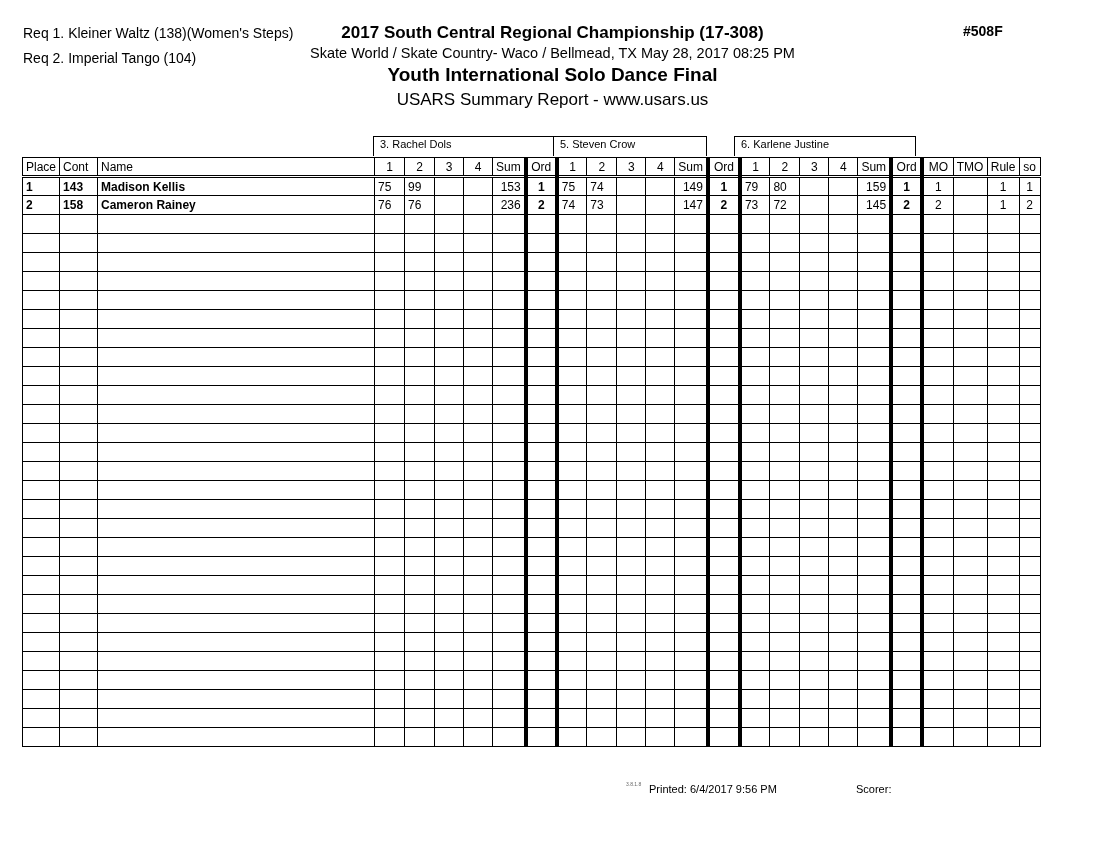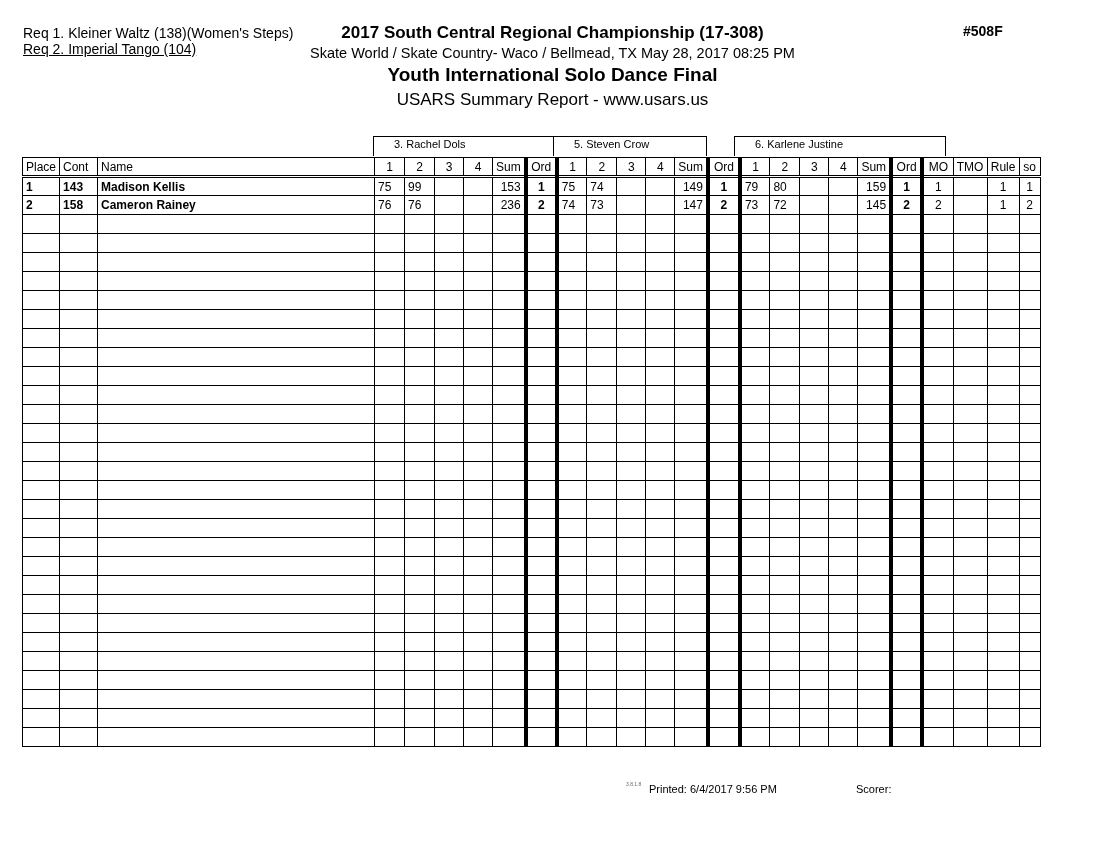--- a/index.html
+++ b/index.html
@@ -5,46 +5,46 @@
   html, body { margin:0; padding:0; background:#fff; }
   body { width:1100px; height:850px; position:relative; overflow:hidden; font-family:"Liberation Sans", sans-serif; color:#000; }
   .abs { position:absolute; white-space:nowrap; }
   .req { font-size:14px; left:23px; }
   .hdr-c { left:0; width:1105px; text-align:center; }
   .t1 { top:23px; font-size:17px; font-weight:bold; }
   .t2 { top:45px; font-size:14.5px; }
   .t3 { top:64px; font-size:19px; font-weight:bold; }
   .t4 { top:90px; font-size:17px; }
   .num { top:23px; left:963px; font-size:14px; font-weight:bold; }
-  .judge { position:absolute; top:136px; height:20px; border:1px solid #000; border-bottom:none; font-size:11px; line-height:14px; padding-left:20px; box-sizing:border-box; }
+  .judge { position:absolute; top:136px; height:20px; border:1px solid #000; border-bottom:none; font-size:11px; line-height:14px; padding-left:6px; box-sizing:border-box; }
   table.grid { position:absolute; left:22px; top:157px; border-collapse:collapse; table-layout:fixed; }
   table.grid td { border:1px solid #000; height:19px; padding:0 3px; font-size:12px; box-sizing:border-box; overflow:hidden; white-space:nowrap; }
   table.grid tr.head td { border-bottom:3px double #000; }
   td.c { text-align:center; }
   td.r { text-align:right; }
   td.b { font-weight:bold; }
   td.tr { border-right:4px solid #000 !important; }
   .foot { top:783px; font-size:11px; }
   .ver { top:781px; left:626px; font-size:5px; color:#666; }
 </style>
 </head>
 <body>
 
 <div class="abs req" style="top:25px;">Req  1.  Kleiner Waltz (138)(Women's Steps)</div>
-<div class="abs req" style="top:41px;text-decoration:underline;">Req  2.  Imperial Tango (104)</div>
+<div class="abs req" style="top:50px;">Req  2.  Imperial Tango (104)</div>
 
 <div class="abs hdr-c t1">2017 South Central Regional Championship (17-308)</div>
 <div class="abs hdr-c t2">Skate World / Skate Country- Waco / Bellmead, TX  May 28, 2017  08:25 PM</div>
 <div class="abs hdr-c t3">Youth International Solo Dance Final</div>
 <div class="abs hdr-c t4">USARS Summary Report - www.usars.us</div>
 <div class="abs num">#508F</div>
 
 <div class="judge" style="left:373px;width:181px;">3.  Rachel Dols</div>
 <div class="judge" style="left:553px;width:154px;">5.  Steven Crow</div>
-<div class="judge" style="left:734px;width:212px;">6.  Karlene Justine</div>
+<div class="judge" style="left:734px;width:182px;">6.  Karlene Justine</div>
 
 <table class="grid" id="grid">
   <colgroup>
     <col style="width:36px">
       <col style="width:38px">
       <col style="width:277px">
     <col style="width:30px">
       <col style="width:30px">
       <col style="width:29px">
       <col style="width:29px">

